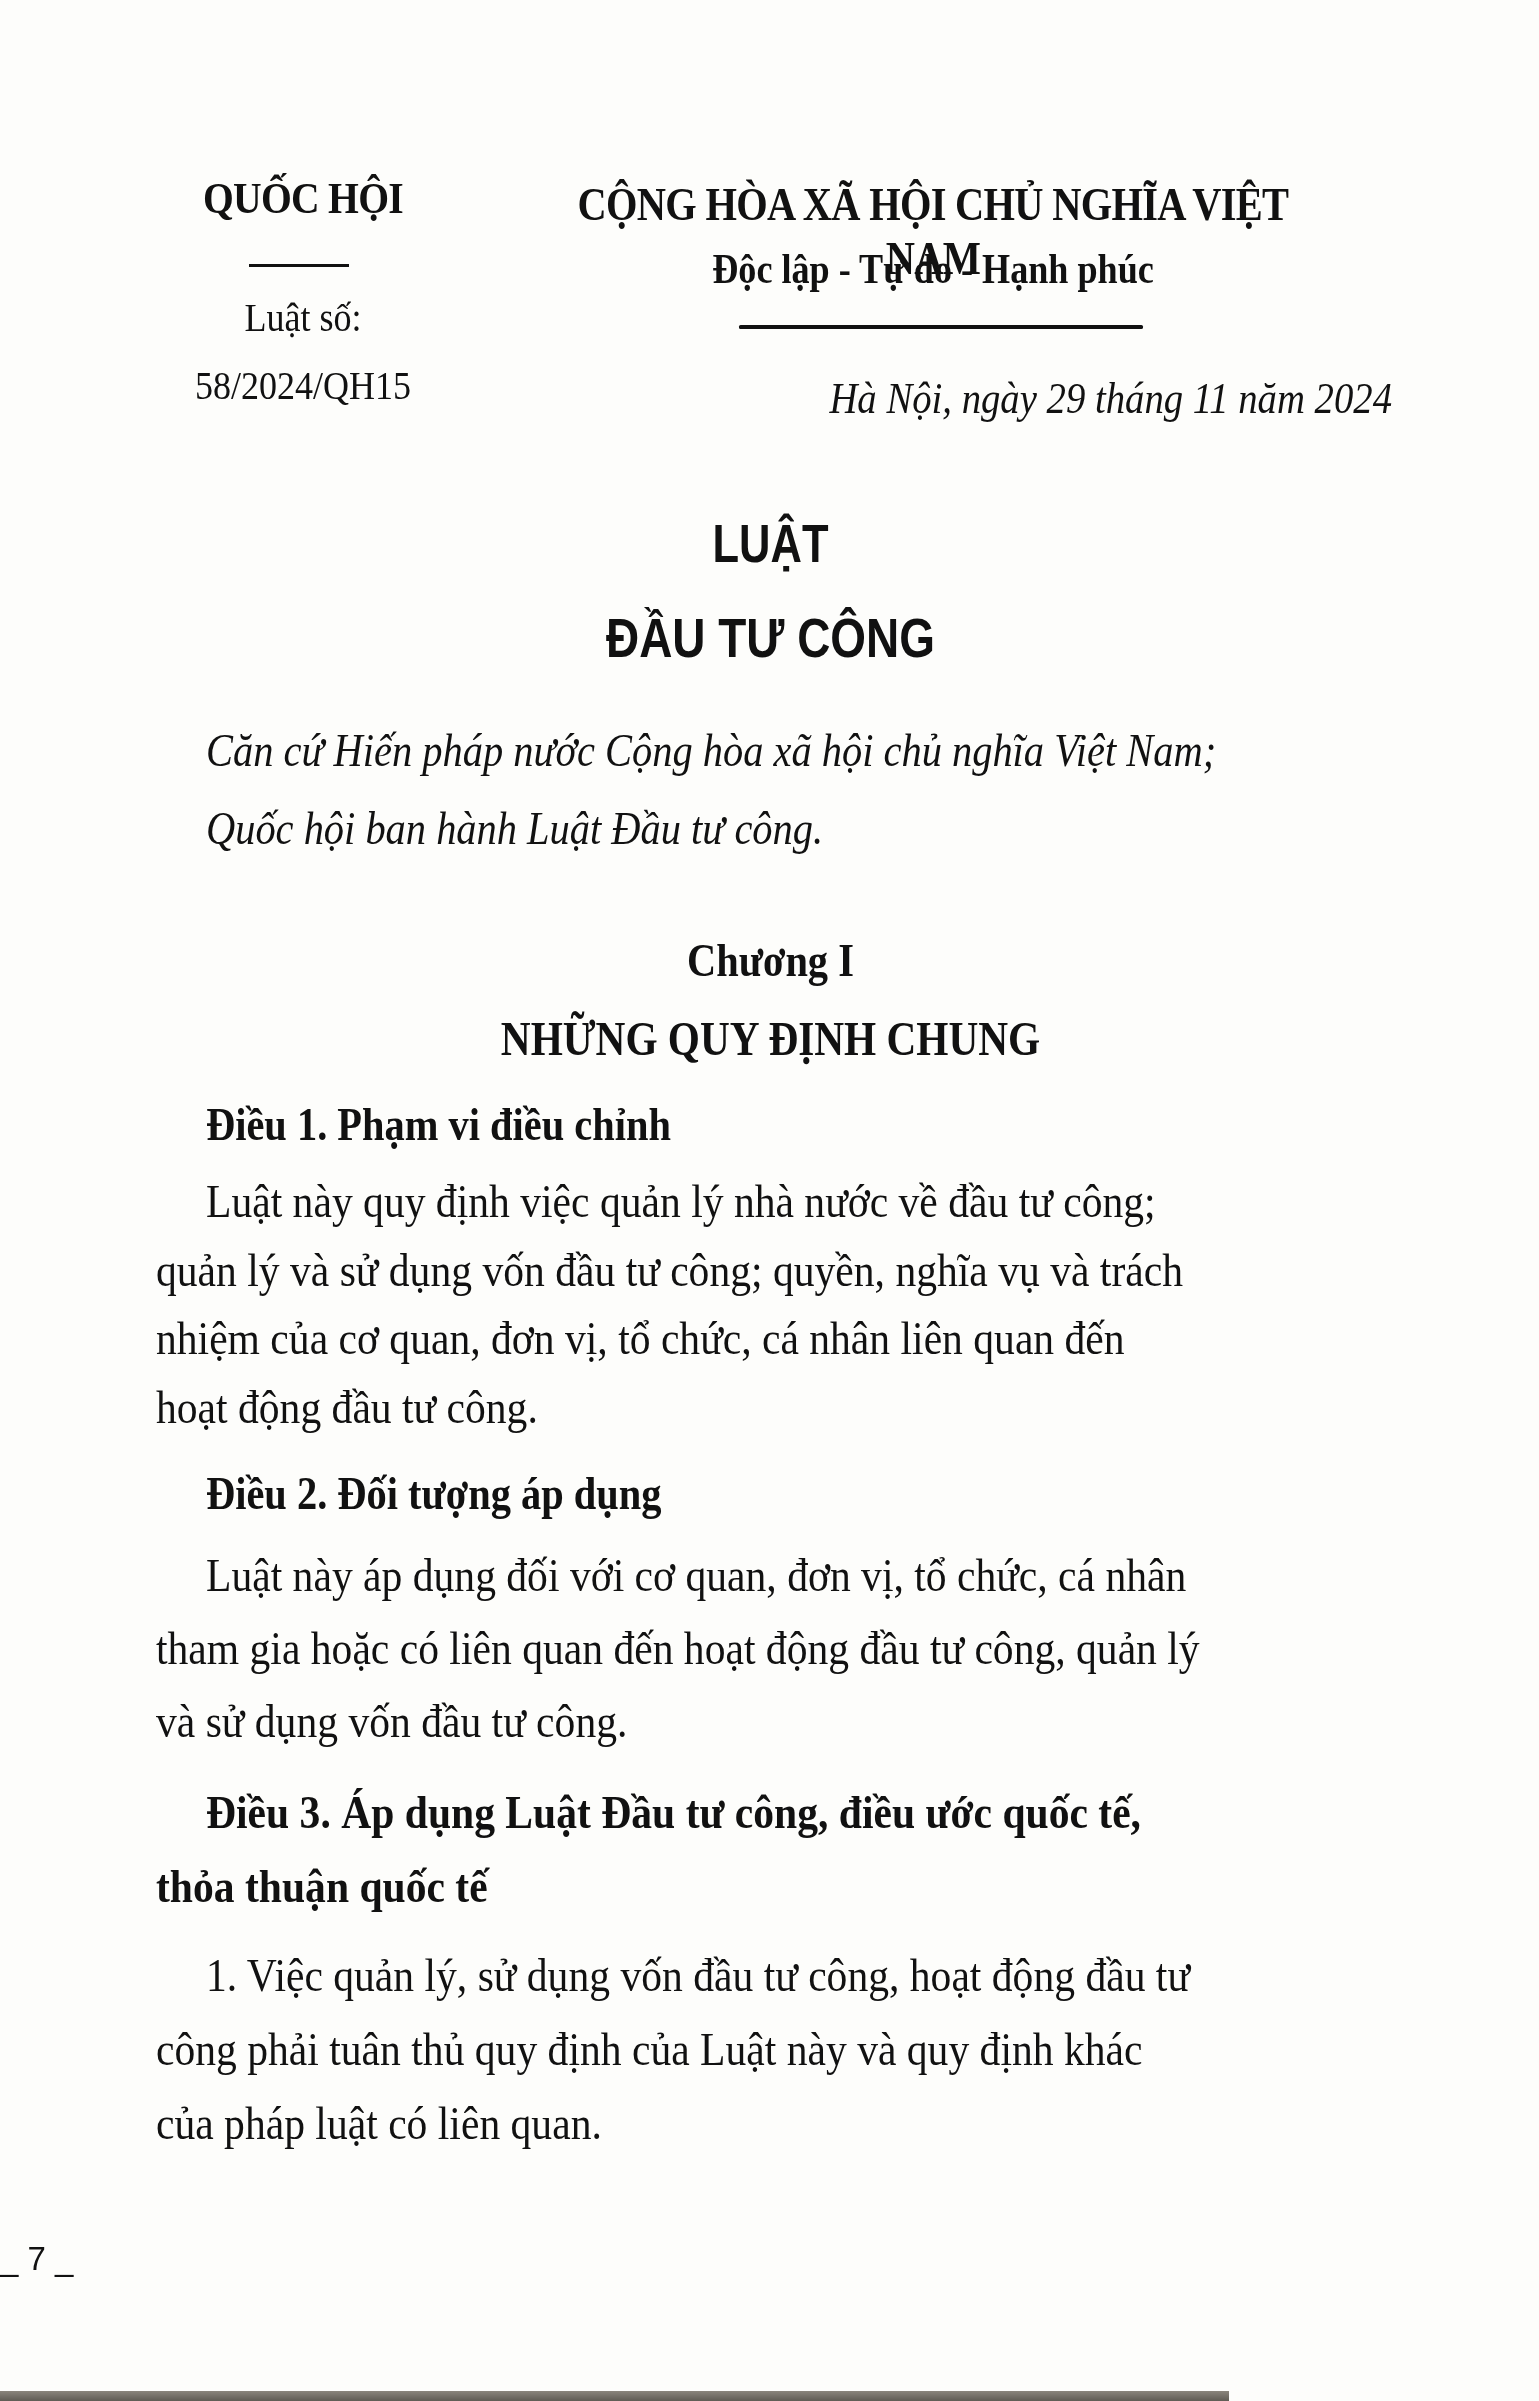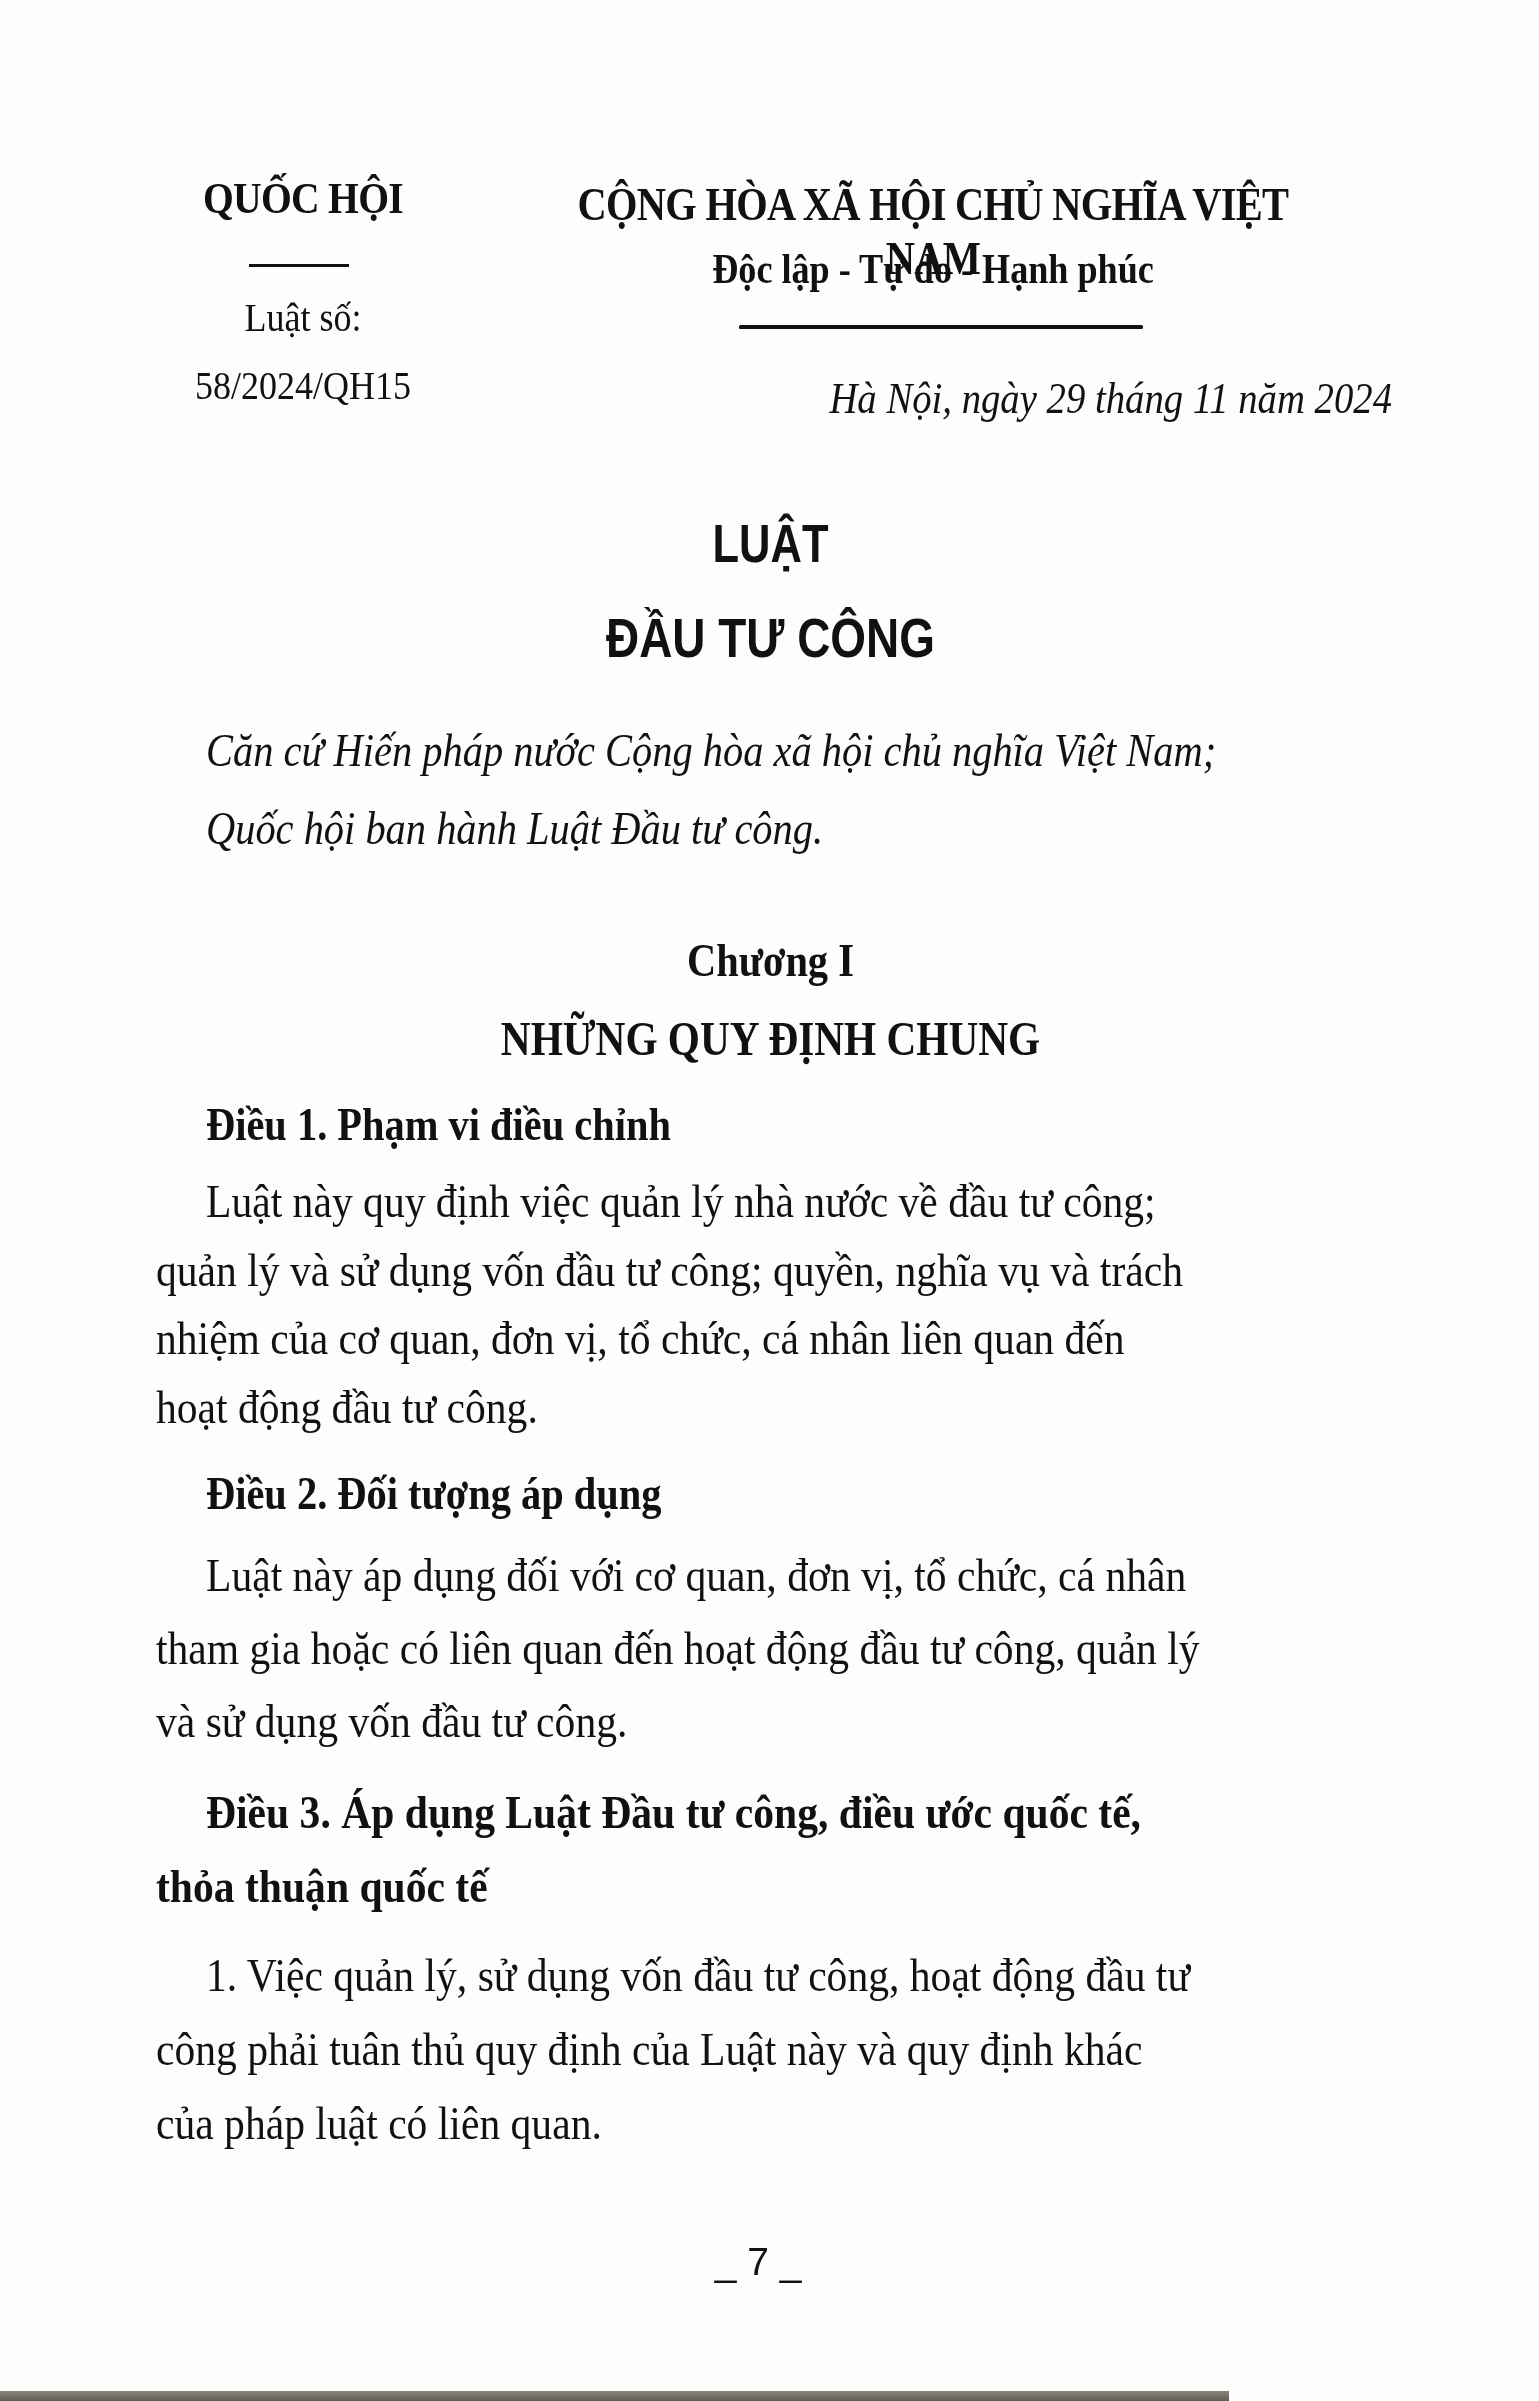--- a/index.html
+++ b/index.html
@@ -41,21 +41,21 @@
   .chapter-block { left: 156px; width: 1229px; font-weight: bold; }
   .ch-num { top: 933px; font-size: 47px; transform: scaleX(0.86); }
   .ch-title { top: 1011px; font-size: 48px; transform: scaleX(0.86); }
 
   
   .art-head { left: 206px; font-size: 47px; font-weight: bold; white-space: nowrap; transform: scaleX(0.86); transform-origin: left center; }
   .line { left: 156px; width: 1353px; font-size: 47px; white-space: nowrap; transform: scaleX(0.885); transform-origin: left center; }
   .line.indent { left: 206px; }
   .line.bold { font-weight: bold; }
 
-  .pagenum { top: 2240px; left: 0; width: 1516px; text-align: center; font-size: 39px; font-family: "Liberation Sans", "DejaVu Sans", sans-serif; }
+  .pagenum { top: 2240px; left: 0; width: 1516px; font-size: 33px; font-family: "Liberation Sans", "DejaVu Sans", sans-serif; }
 
   .bottom-edge { left: 0; top: 2391px; width: 1229px; height: 11px; background: linear-gradient(#8a857c, #5b5750); }
 </style>
 </head>
 <body>
 
 <div class="abs hdr-left center org">QUỐC HỘI</div>
 <div class="abs org-rule"></div>
 <div class="abs hdr-left center law-no-label">Luật số:</div>
 <div class="abs hdr-left center law-no">58/2024/QH15</div>

